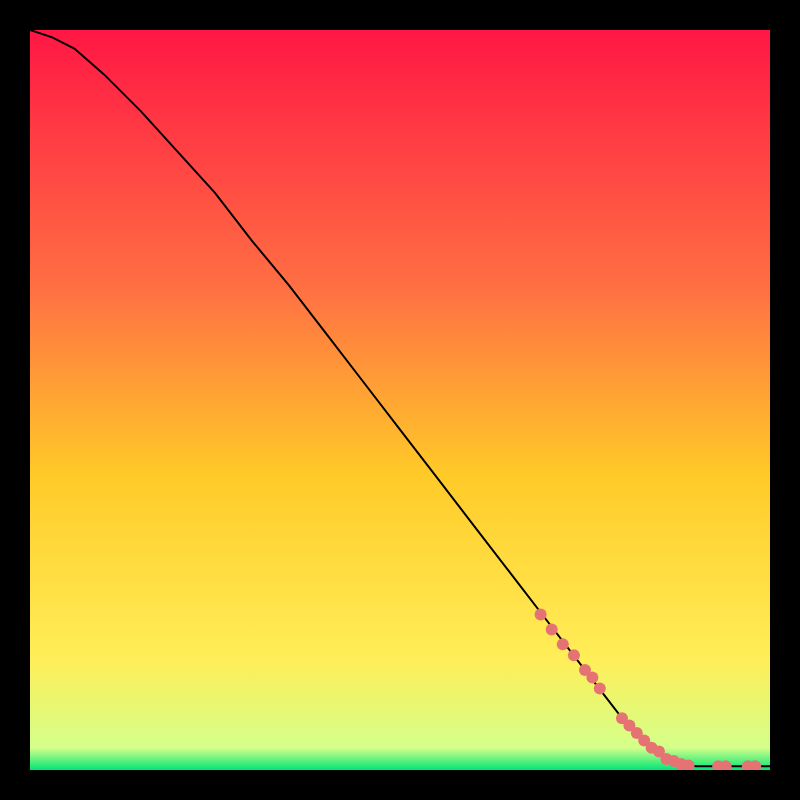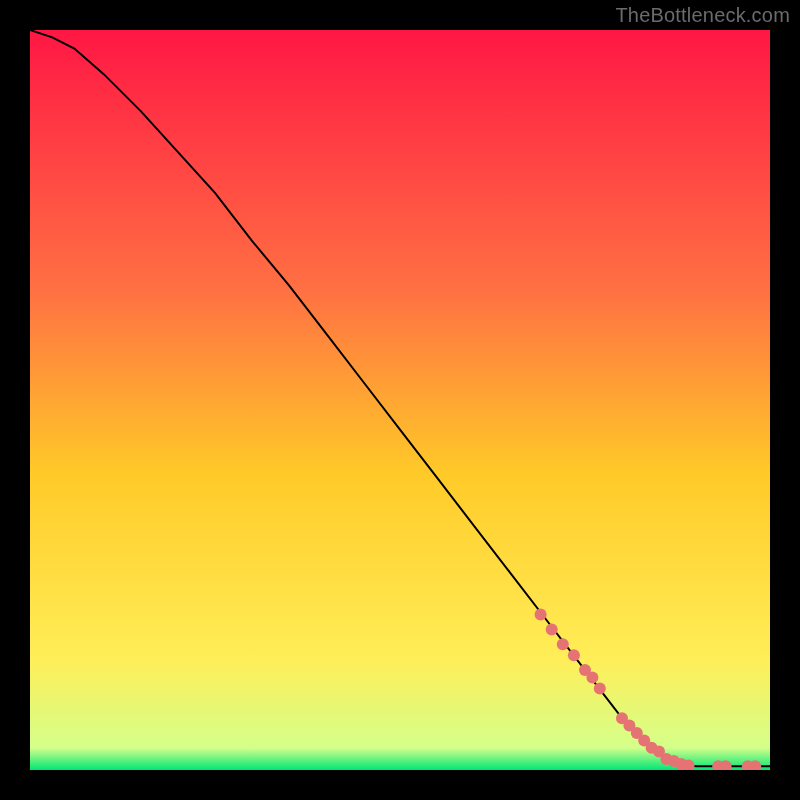--- a/index.html
+++ b/index.html
@@ -33,21 +33,20 @@
     top: 30px;
     width: 740px;
     height: 740px;
   }
   
 </style>
 </head>
 <body>
 
 <div class="stage">
-  <div class="watermark">TheBottleneck.com</div>
 
   <svg class="plot" viewBox="0 0 740 740">
     <defs>
       <linearGradient id="bgGrad" x1="0" y1="0" x2="0" y2="1">
         <stop offset="0%" stop-color="#ff1744"></stop>
         <stop offset="35%" stop-color="#ff7043"></stop>
         <stop offset="60%" stop-color="#ffca28"></stop>
         <stop offset="85%" stop-color="#ffee58"></stop>
         <stop offset="97%" stop-color="#d4ff8a"></stop>
         <stop offset="100%" stop-color="#00e676"></stop>

